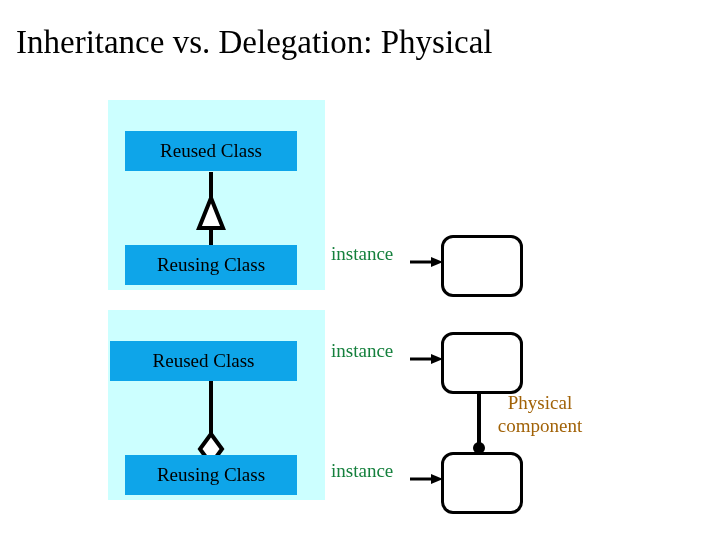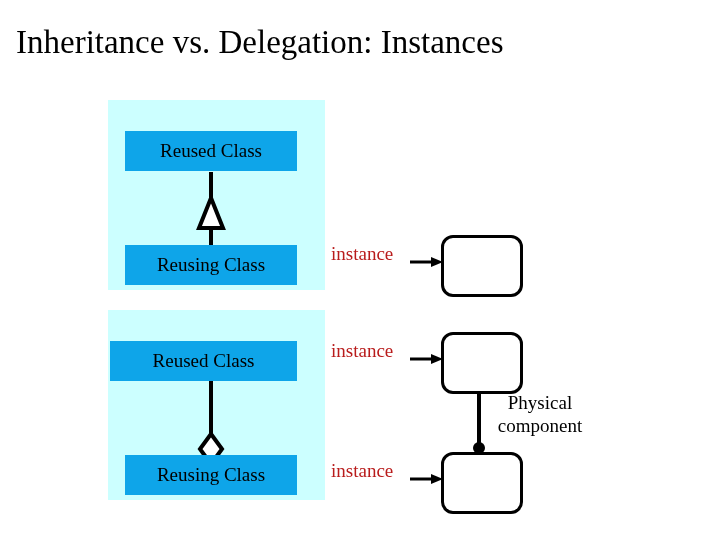--- a/index.html
+++ b/index.html
@@ -102,52 +102,52 @@
   #inst-3 {
     left: 441px;
     top: 452px;
     width: 76px;
     height: 56px;
   }
   
   .inst-label {
     position: absolute;
     font-size: 19px;
-    color: #b91c1c;
+    color: #15803d;
     white-space: nowrap;
   }
   #lbl-inst-1 { left: 331px; top: 243px; }
   #lbl-inst-2 { left: 331px; top: 340px; }
   #lbl-inst-3 { left: 331px; top: 460px; }
   
   #phys-caption {
     position: absolute;
     left: 470px;
     top: 392px;
     width: 140px;
     font-size: 19px;
-    color: #000000;
+    color: #a16207;
     text-align: center;
     line-height: 1.2;
   }
   svg.overlay {
     position: absolute;
     left: 0;
     top: 0;
     width: 720px;
     height: 540px;
     pointer-events: none;
   }
 </style>
 </head>
 <body>
 
 <div id="stage">
 
-  <div class="title">Inheritance vs. Delegation: Instances</div>
+  <div class="title">Inheritance vs. Delegation: Physical</div>
 
   <div class="panel" id="panel-top"></div>
   <div class="panel" id="panel-bottom"></div>
 
   <svg class="overlay" viewBox="0 0 720 540">
 
     <line x1="211" y1="245" x2="211" y2="228" stroke="#000000" stroke-width="4"></line>
     <polygon points="211,198 199,228 223,228" fill="#ffffff" stroke="#000000" stroke-width="4"></polygon>
     <line x1="211" y1="198" x2="211" y2="172" stroke="#000000" stroke-width="4"></line>
 

